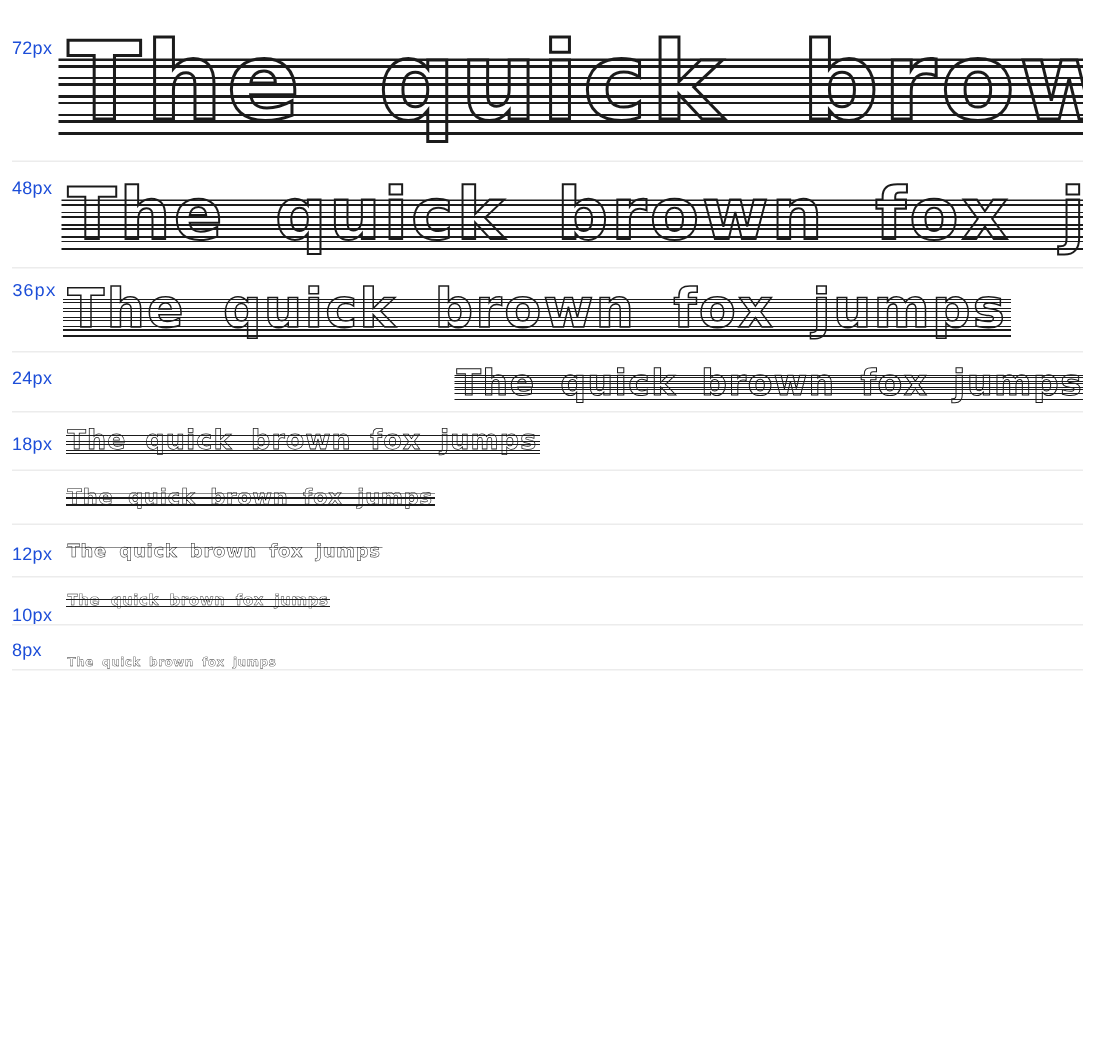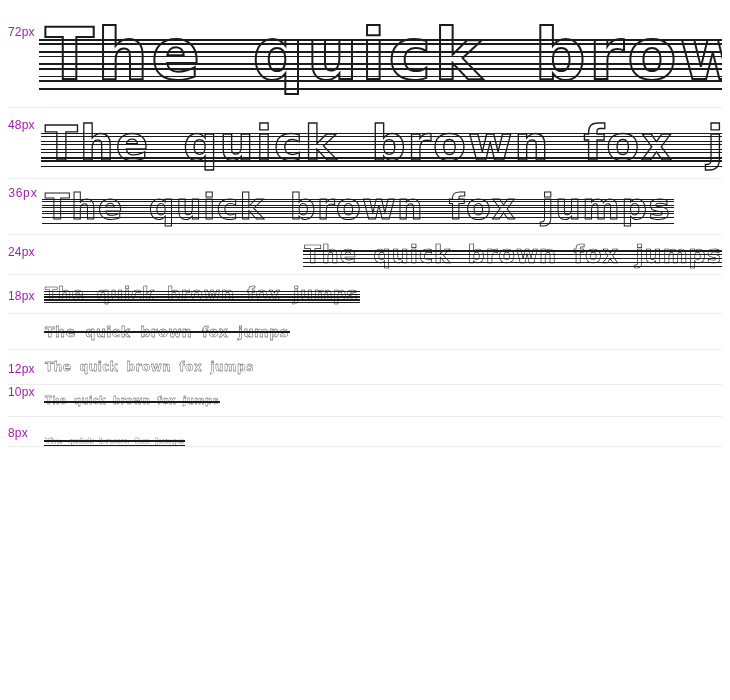--- a/index.html
+++ b/index.html
@@ -25,21 +25,21 @@
     margin: 0 8px;
     border-bottom: 1px solid #ececec;
     overflow: hidden;
     display: flex;
     align-items: center;
   }
   .size-label {
     position: absolute;
     left: 0;
     font-size: 12px;
-    color: #a21caf;
+    color: #1d4ed8;
     letter-spacing: 0.2px;
     white-space: nowrap;
     z-index: 2;
   }
   
   .sample {
     position: relative;
     display: inline-block;
     margin-left: 37px;
     line-height: 1;
@@ -70,21 +70,21 @@
     pointer-events: none;
   }
   
   .r0 { height: 107px; } .r0 .sample { font-size: 72px; } .r0 .size-label { top: 25px; }
   .r1 { height: 70px;  } .r1 .sample { font-size: 48px; } .r1 .size-label { top: 10px; }
   .r2 { height: 55px;  } .r2 .sample { font-size: 36px; } .r2 .size-label { top: 8px; font-family: Liberation Mono, monospace;  }
   .r3 { height: 39px; justify-content: flex-end;  } .r3 .sample { font-size: 24px; } .r3 .size-label { top: 10px; }
   .r4 { height: 38px;  } .r4 .sample { font-size: 18px; } .r4 .size-label { top: 14px; }
   .r5 { height: 35px;  } .r5 .sample { font-size: 14px; } .r5 .size-label { top: 13px; margin-top: 28px; }
   .r6 { height: 34px;  } .r6 .sample { font-size: 12px; } .r6 .size-label { top: 12px; }
-  .r7 { height: 31px;  } .r7 .sample { font-size: 10px; } .r7 .size-label { top: 0; }
+  .r7 { height: 31px;  } .r7 .sample { font-size: 10px; } .r7 .size-label { top: 18px; }
   .r8 { height: 29px; align-items: flex-end;  } .r8 .sample { font-size: 8px;  } .r8 .size-label { top: 9px;  }
 </style>
 </head>
 <body>
 
 <div class="waterfall">
 
   <div class="row r0">
     <span class="size-label">72px</span>
     <span class="sample" style="font-size: 72px;">The quick brown fox jumps</span>

